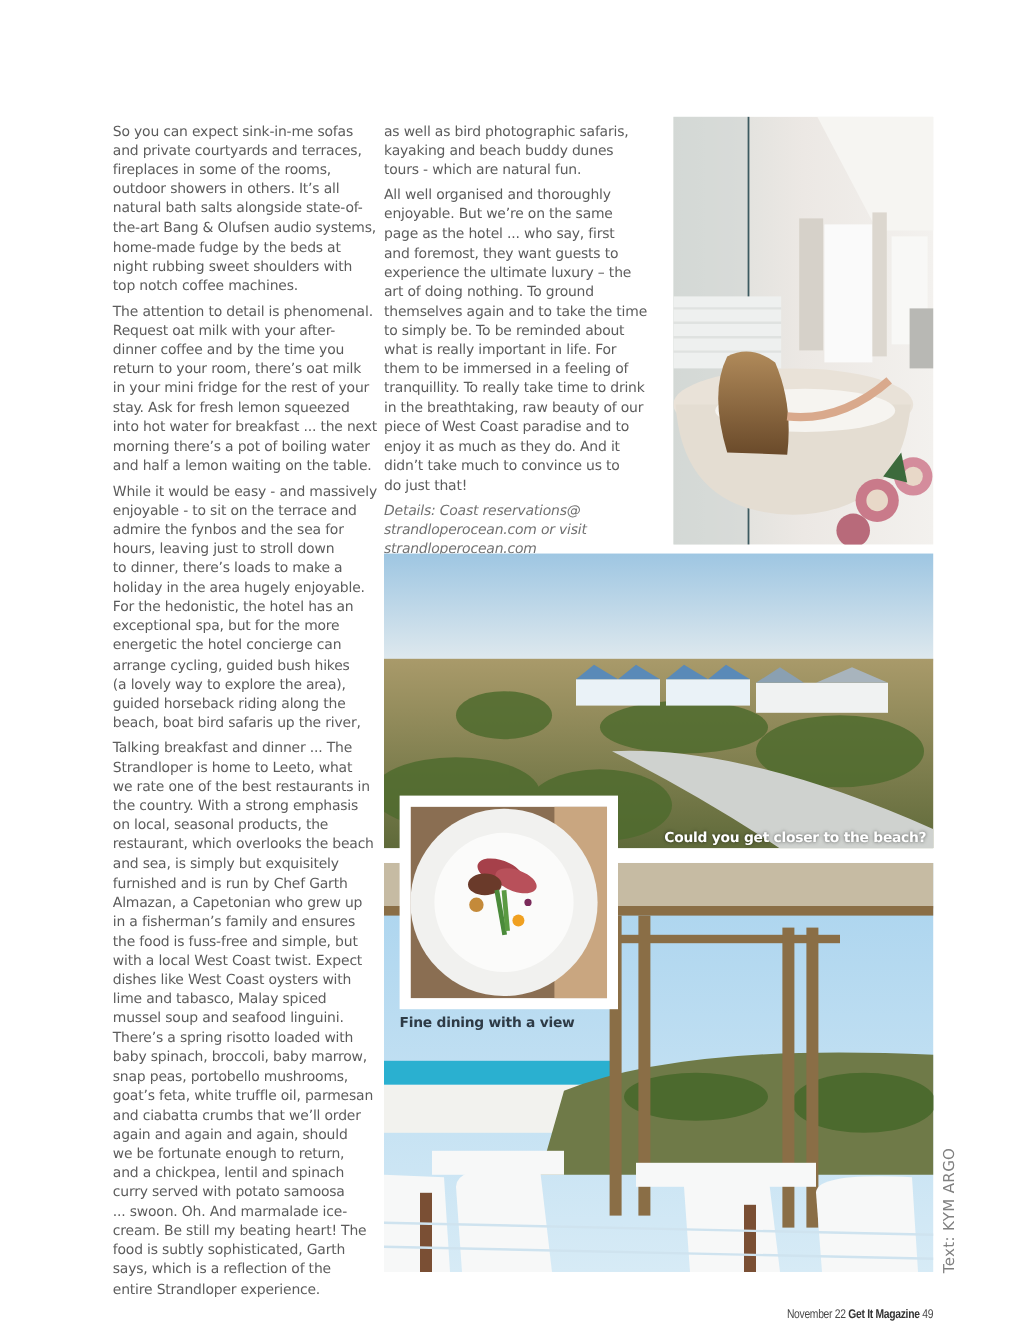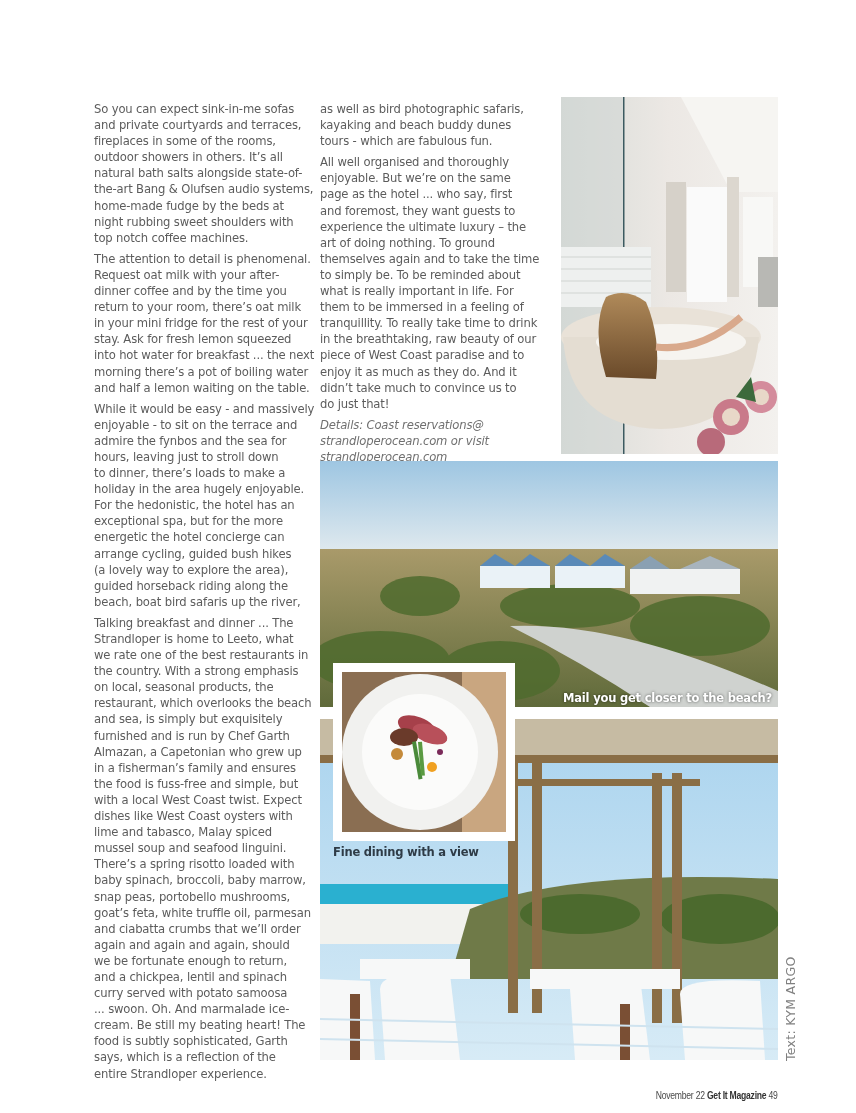--- a/index.html
+++ b/index.html
@@ -84,21 +84,21 @@
 ... swoon. Oh. And marmalade ice-
 cream. Be still my beating heart! The
 food is subtly sophisticated, Garth
 says, which is a reflection of the
 entire Strandloper experience.</p>
 </div>
 
 <div class="col col2">
   <p>as well as bird photographic safaris,
 kayaking and beach buddy dunes
-tours - which are fabulous fun.</p>
+tours - which are natural fun.</p>
   <p>All well organised and thoroughly
 enjoyable. But we’re on the same
 page as the hotel ... who say, first
 and foremost, they want guests to
 experience the ultimate luxury – the
 art of doing nothing. To ground
 themselves again and to take the time
 to simply be. To be reminded about
 what is really important in life. For
 them to be immersed in a feeling of
@@ -186,21 +186,21 @@
       <polygon points="195,105 210,93 230,105" fill="#5a8ab8"></polygon>
       <rect x="235" y="105" width="70" height="22" fill="#eaf2f7"></rect>
       <polygon points="235,105 250,93 270,105" fill="#5a8ab8"></polygon>
       <polygon points="270,105 285,93 305,105" fill="#5a8ab8"></polygon>
       <rect x="310" y="108" width="110" height="25" fill="#f0f2f2"></rect>
       <polygon points="310,108 330,95 350,108" fill="#8aa0b2"></polygon>
       <polygon points="360,108 390,95 420,108" fill="#a8b4bd"></polygon>
     </g>
     <text class="cap-beach-svg"></text>
   </svg>
-  <div class="cap-beach">Mail you get closer to the beach?</div>
+  <div class="cap-beach">Could you get closer to the beach?</div>
 </div>
 
 <div class="photo terrace" aria-label="outdoor-dining-terrace-with-white-chairs-overlooking-sea">
   <svg viewBox="0 0 458 341" preserveAspectRatio="none">
     <defs>
       <linearGradient id="sky2" x1="0" y1="0" x2="0" y2="1">
         <stop offset="0" stop-color="#a9d3ee"></stop>
           <stop offset="1" stop-color="#d7ebf6"></stop>
       </linearGradient>
     </defs>

